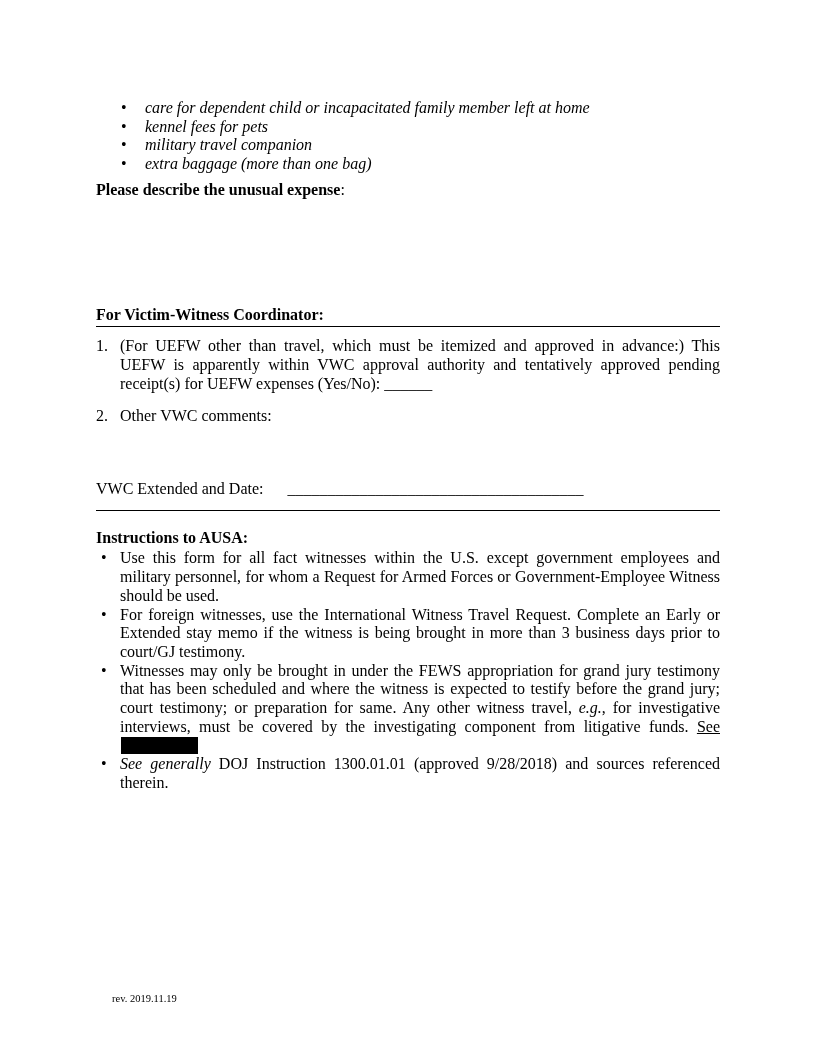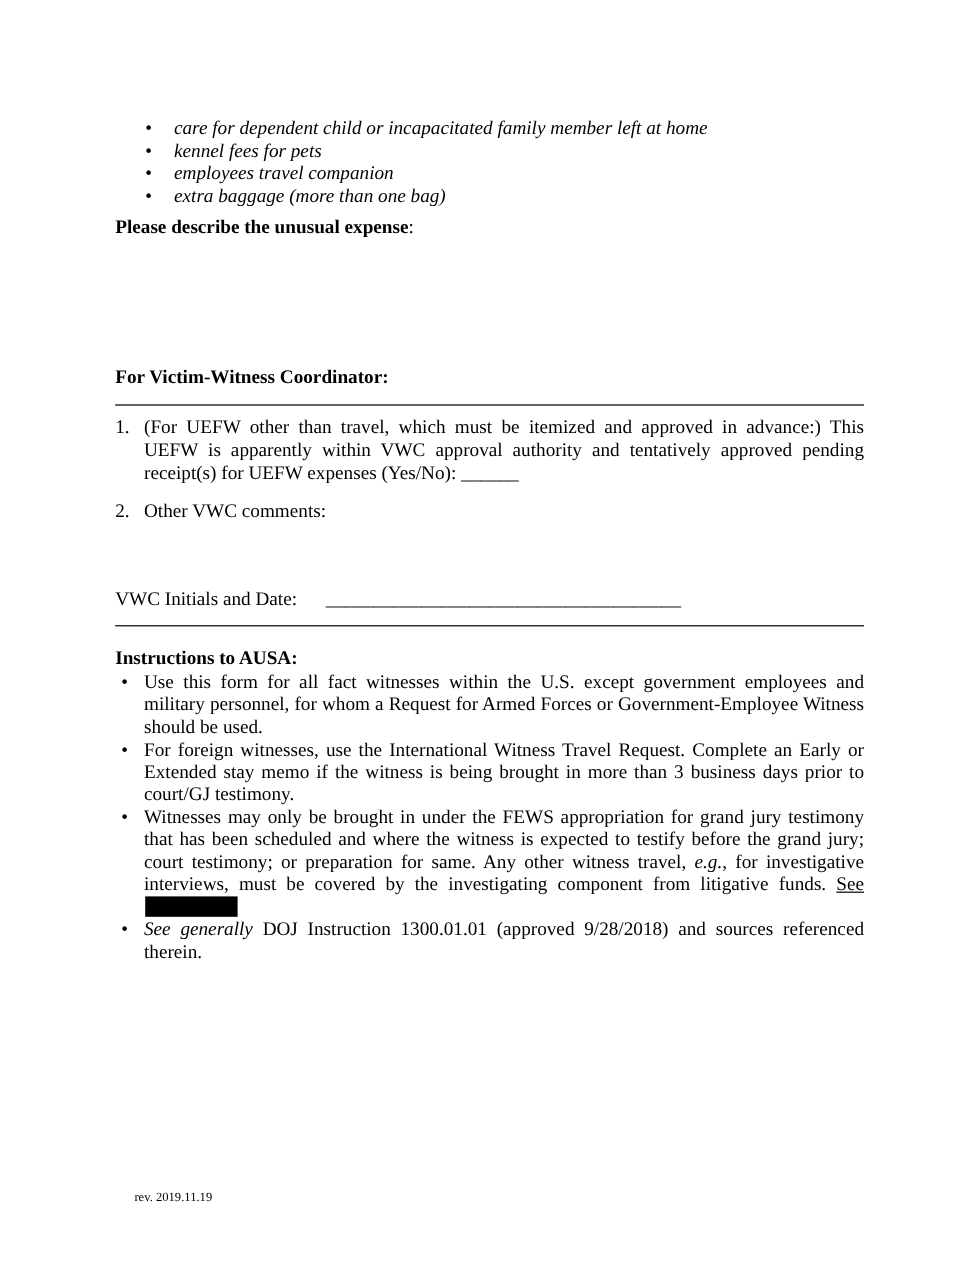--- a/index.html
+++ b/index.html
@@ -24,21 +24,21 @@
   .top-list { margin-top: 99px; }
   .tli { position: relative; padding-left: 49px; font-style: italic; }
   .tli .marker { position: absolute; left: 25px; font-style: normal; }
   .describe { margin-top: 7px; }
   .bold { font-weight: bold; margin-top: 46px; }
   .italic { font-style: italic; }
   .underline { text-decoration: underline; }
   .vwc-title {
     margin-top: 106px;
     font-weight: bold;
-    padding-bottom: 13px;
+    padding-bottom: 2px;
     border-bottom: 1px solid #000;
   }
   .numbered { margin-top: 10px; }
   .num-item { position: relative; padding-left: 24px; text-align: justify; }
   .num-item .num { position: absolute; left: 0; }
   .num-item + .num-item { margin-top: 14px; }
   .initials-row { margin-top: 54px; }
   .initials-blank { margin-left: 24px; letter-spacing: 0; }
   .divider { margin-top: 11px; border: none; border-top: 1px solid #000; height: 0; }
   .instr-title { margin-top: 18px; font-weight: bold; }
@@ -69,42 +69,42 @@
   <div class="content">
 
     <div class="top-list">
       <div class="tli">
         <span class="marker">•</span><span>care for dependent child or incapacitated family member left at home</span>
       </div>
       <div class="tli">
         <span class="marker">•</span><span>kennel fees for pets</span>
       </div>
       <div class="tli">
-        <span class="marker">•</span><span>employees travel companion</span>
+        <span class="marker">•</span><span>military travel companion</span>
       </div>
       <div class="tli">
         <span class="marker">•</span><span>extra baggage (more than one bag)</span>
       </div>
     </div>
 
     <div class="describe"><span class="bold">Please describe the unusual expense</span><span>:</span></div>
 
     <div class="vwc-title">For Victim-Witness Coordinator:</div>
 
     <div class="numbered">
       <div class="num-item">
         <span class="num">1.</span><span>(For UEFW other than travel, which must be itemized and approved in advance:) This UEFW is apparently within VWC approval authority and tentatively approved pending receipt(s) for UEFW expenses (Yes/No): </span><span>______</span>
       </div>
       <div class="num-item">
         <span class="num">2.</span><span>Other VWC comments:</span>
       </div>
     </div>
 
     <div class="initials-row">
-      <span>VWC Initials and Date:</span><span class="initials-blank">_____________________________________</span>
+      <span>VWC Extended and Date:</span><span class="initials-blank">_____________________________________</span>
     </div>
 
     <div class="divider"></div>
 
     <div class="instr-title">Instructions to AUSA:</div>
 
     <div class="instr-list">
       <div class="instr-item">
         <span class="marker">•</span><span>Use this form for all fact witnesses within the U.S. except government employees and military personnel, for whom a Request for Armed Forces or Government-Employee Witness should be used.</span>
       </div>

